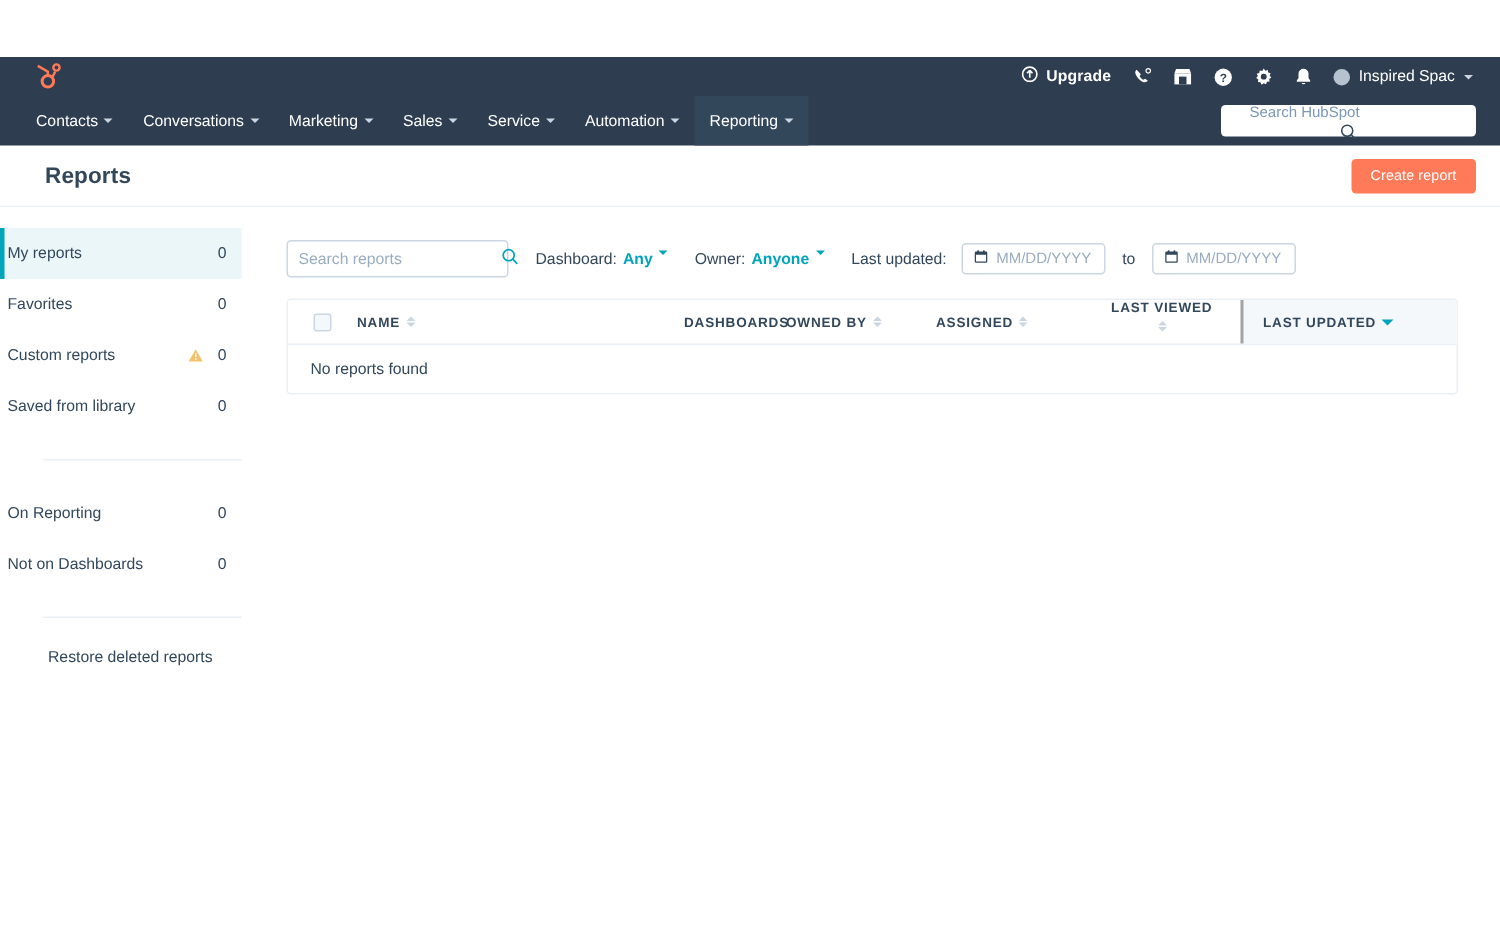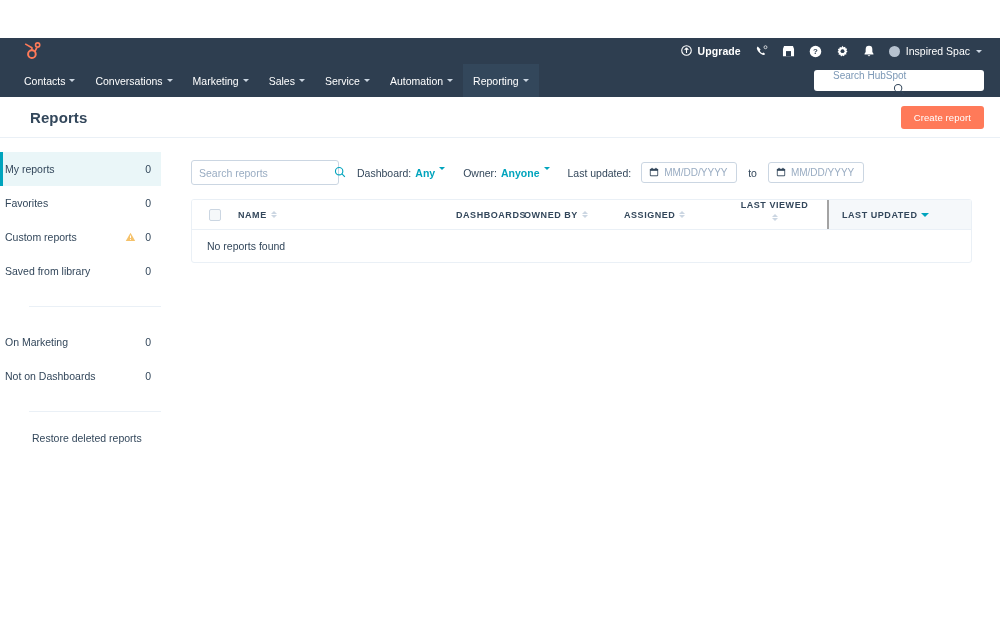--- a/index.html
+++ b/index.html
@@ -326,21 +326,21 @@
       </div>
 
       <div class="side-item">
         <span class="label">Saved from library</span>
         <span class="count">0</span>
       </div>
 
       <div class="side-div"></div>
 
       <div class="side-item">
-        <span class="label">On Marketing</span>
+        <span class="label">On Reporting</span>
         <span class="count">0</span>
       </div>
 
       <div class="side-item">
         <span class="label">Not on Dashboards</span>
         <span class="count">0</span>
       </div>
 
       <div class="side-div"></div>
 

